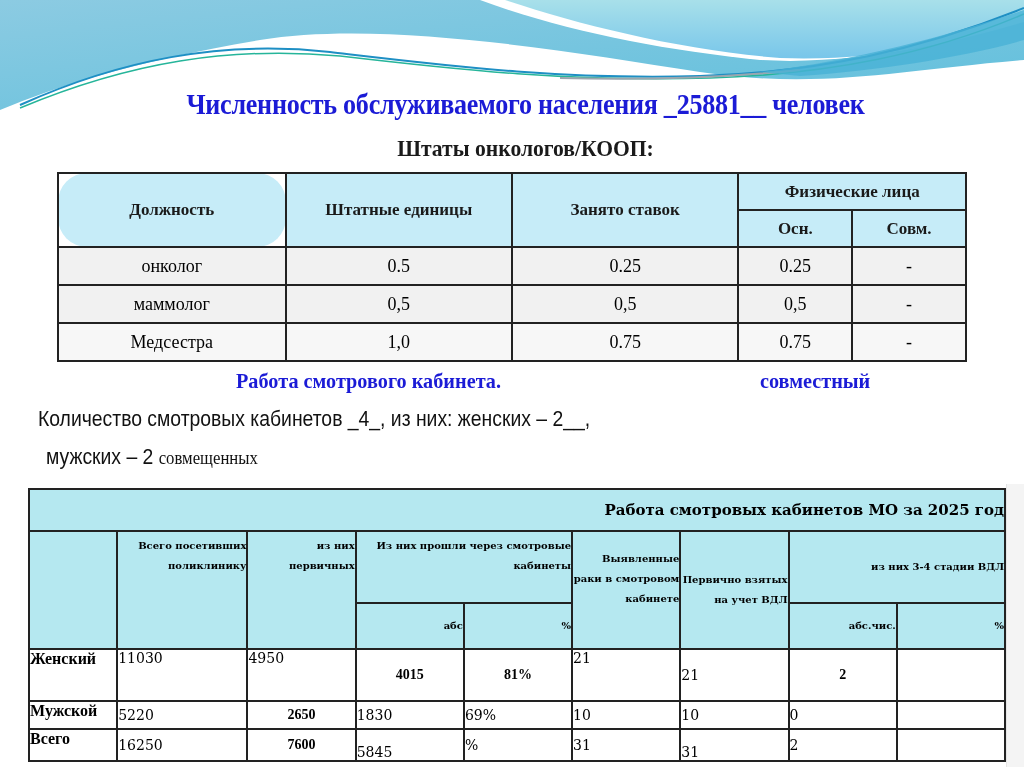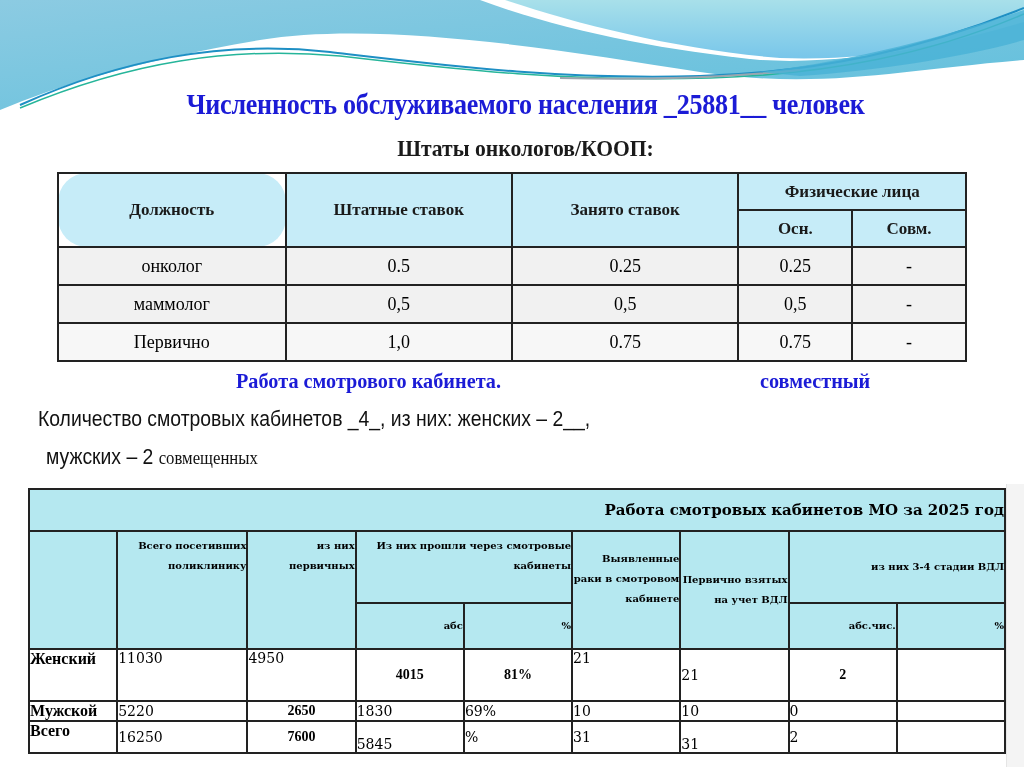--- a/index.html
+++ b/index.html
@@ -124,21 +124,21 @@
 </svg>
 
 <div class="content">
   <div class="title">Численность обслуживаемого населения _25881__ человек</div>
   <div class="subtitle">Штаты онкологов/КООП:</div>
 
   <table class="staff-table">
     <tbody>
         <tr>
       <th rowspan="2" style="width:228px;height:74px;border-radius:29px;">Должность</th>
-      <th rowspan="2" style="width:227px;">Штатные ставок</th>
+      <th rowspan="2" style="width:227px;">Штатные единицы</th>
       <th rowspan="2" style="width:227px;">Занято ставок</th>
       <th colspan="2" style="height:37px;">Физические лица</th>
     </tr>
     <tr>
       <th style="width:114px;height:37px;">Осн.</th>
       <th style="width:114px;">Совм.</th>
     </tr>
     <tr class="row">
       <td>онколог</td>
       <td>0.5</td>
@@ -147,21 +147,21 @@
       <td>-</td>
     </tr>
     <tr class="row">
       <td>маммолог</td>
       <td>0,5</td>
       <td>0,5</td>
       <td>0,5</td>
       <td>-</td>
     </tr>
     <tr class="row last">
-      <td>Первично</td>
+      <td>Медсестра</td>
       <td>1,0</td>
       <td>0.75</td>
       <td>0.75</td>
       <td>-</td>
     </tr>
   </tbody>
     </table>
 
   <div class="section-heading">Работа смотрового кабинета.</div>
   <div class="section-tag">совместный</div>
@@ -194,21 +194,21 @@
       <td class="lbl">Женский</td>
       <td>11030</td>
       <td>4950</td>
       <td class="bold" style="vertical-align:middle;">4015</td>
       <td class="bold" style="vertical-align:middle;">81%</td>
       <td class="c">21</td>
       <td class="c" style="vertical-align:middle;">21</td>
       <td class="bold" style="vertical-align:middle;">2</td>
       <td></td>
     </tr>
-    <tr class="data" style="height:20px;">
+    <tr class="data" style="height:28px;">
       <td class="lbl">Мужской</td>
       <td style="vertical-align:middle;">5220</td>
       <td class="bold" style="vertical-align:middle;">2650</td>
       <td style="vertical-align:middle;">1830</td>
       <td class="c" style="vertical-align:middle;">69%</td>
       <td class="c" style="vertical-align:middle;">10</td>
       <td class="c" style="vertical-align:middle;">10</td>
       <td class="c" style="vertical-align:middle;">0</td>
       <td></td>
     </tr>

